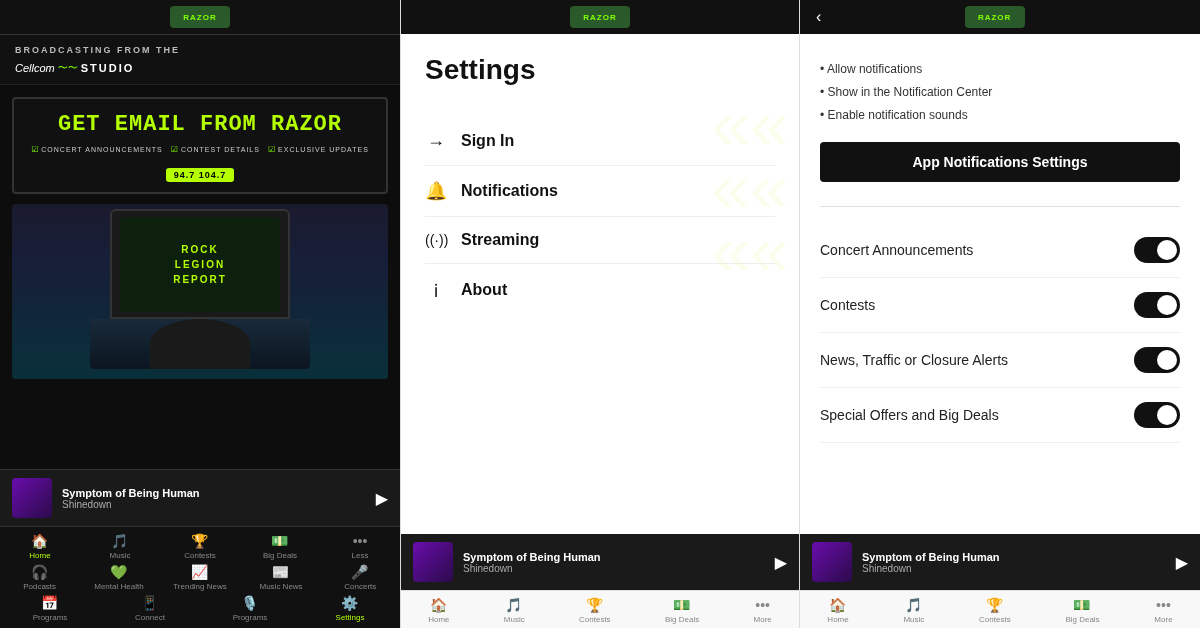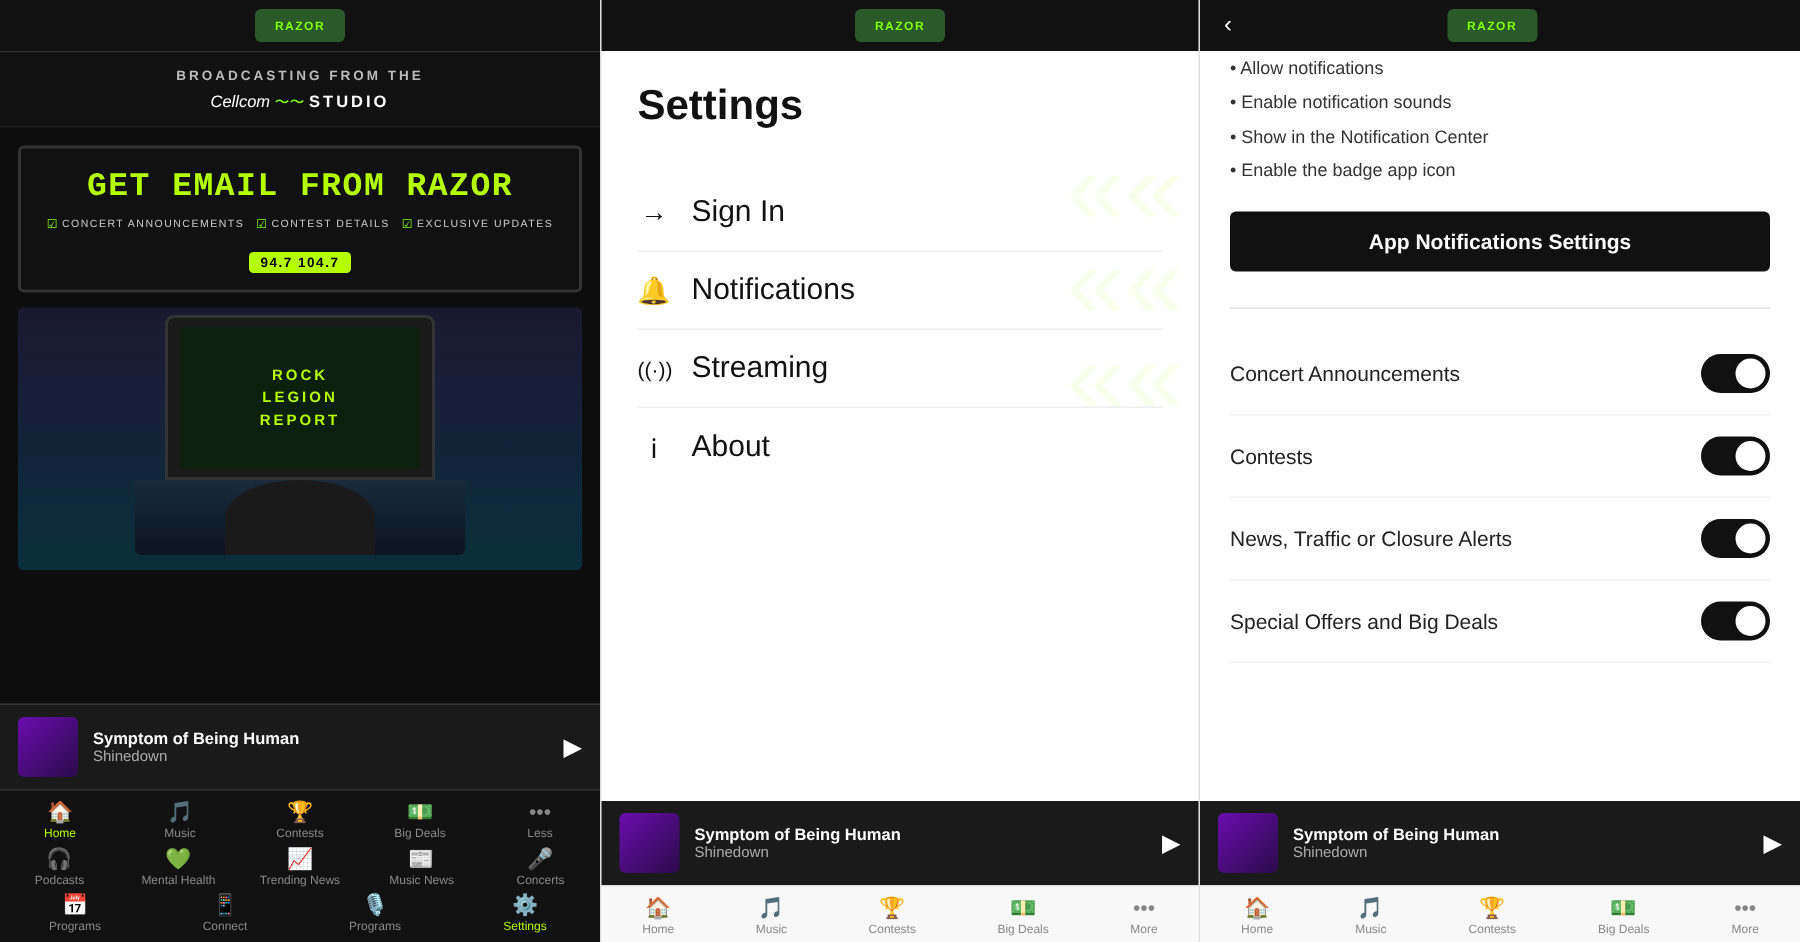--- a/index.html
+++ b/index.html
@@ -43,21 +43,20 @@
     .app-logo-small-text {
       color: #7fff00;
       font-size: 8px;
       font-weight: bold;
       letter-spacing: 1px;
     }
 
     .broadcasting-banner {
       background: #111;
       padding: 10px 15px 8px;
-      text-align: center;
       border-bottom: 1px solid #222;
     }
     .cellcom-studio {
       display: inline-flex;
       align-items: center;
       gap: 3px;
     }
     .cellcom-brand {
       color: #fff;
       font-size: 11px;
@@ -257,21 +256,21 @@
     .settings-menu-item {
       display: flex;
       align-items: center;
       gap: 14px;
       padding: 14px 0;
       border-bottom: 1px solid #eee;
       cursor: pointer;
     }
     .settings-menu-item:last-child { border-bottom: none; }
     .menu-icon { font-size: 18px; color: #111; width: 22px; text-align: center; }
-    .menu-label { font-size: 20px; color: #111; font-weight: 400; }
+    .menu-label { font-size: 16px; color: #111; font-weight: 700; }
 
     .mid-now-playing {
       background: #1a1a1a;
       padding: 8px 12px;
       display: flex;
       align-items: center;
       gap: 10px;
     }
     .album-art-mid {
       width: 40px;
@@ -317,21 +316,21 @@
       align-items: center;
       padding: 6px 16px;
     }
     .back-arrow {
       color: #fff;
       font-size: 16px;
       cursor: pointer;
     }
     .right-content {
       flex: 1;
-      padding: 0 20px;
+      padding: 24px 20px;
       overflow-y: auto;
     }
     .notification-list {
       list-style: none;
       margin-bottom: 16px;
     }
     .notification-list li {
       font-size: 12px;
       color: #333;
       padding: 3px 0;
@@ -662,23 +661,22 @@
     <span class="back-arrow">‹</span>
     <div class="app-logo-small">
       <span class="app-logo-small-text">RAZOR</span>
     </div>
     <div style="width:16px;"></div>
   </div>
 
   <div class="right-content">
     <ul class="notification-list">
       <li>Allow notifications</li>
+      <li>Show in the Notification Center</li>
       <li>Enable notification sounds</li>
-      <li>Show in the Notification Center</li>
-      <li>Enable the badge app icon</li>
     </ul>
 
     <button class="app-notif-btn">App Notifications Settings</button>
 
     <div class="divider"></div>
 
 
     <div class="push-group-item">
       <span class="push-group-label">Concert Announcements</span>
       <div class="toggle"></div>

